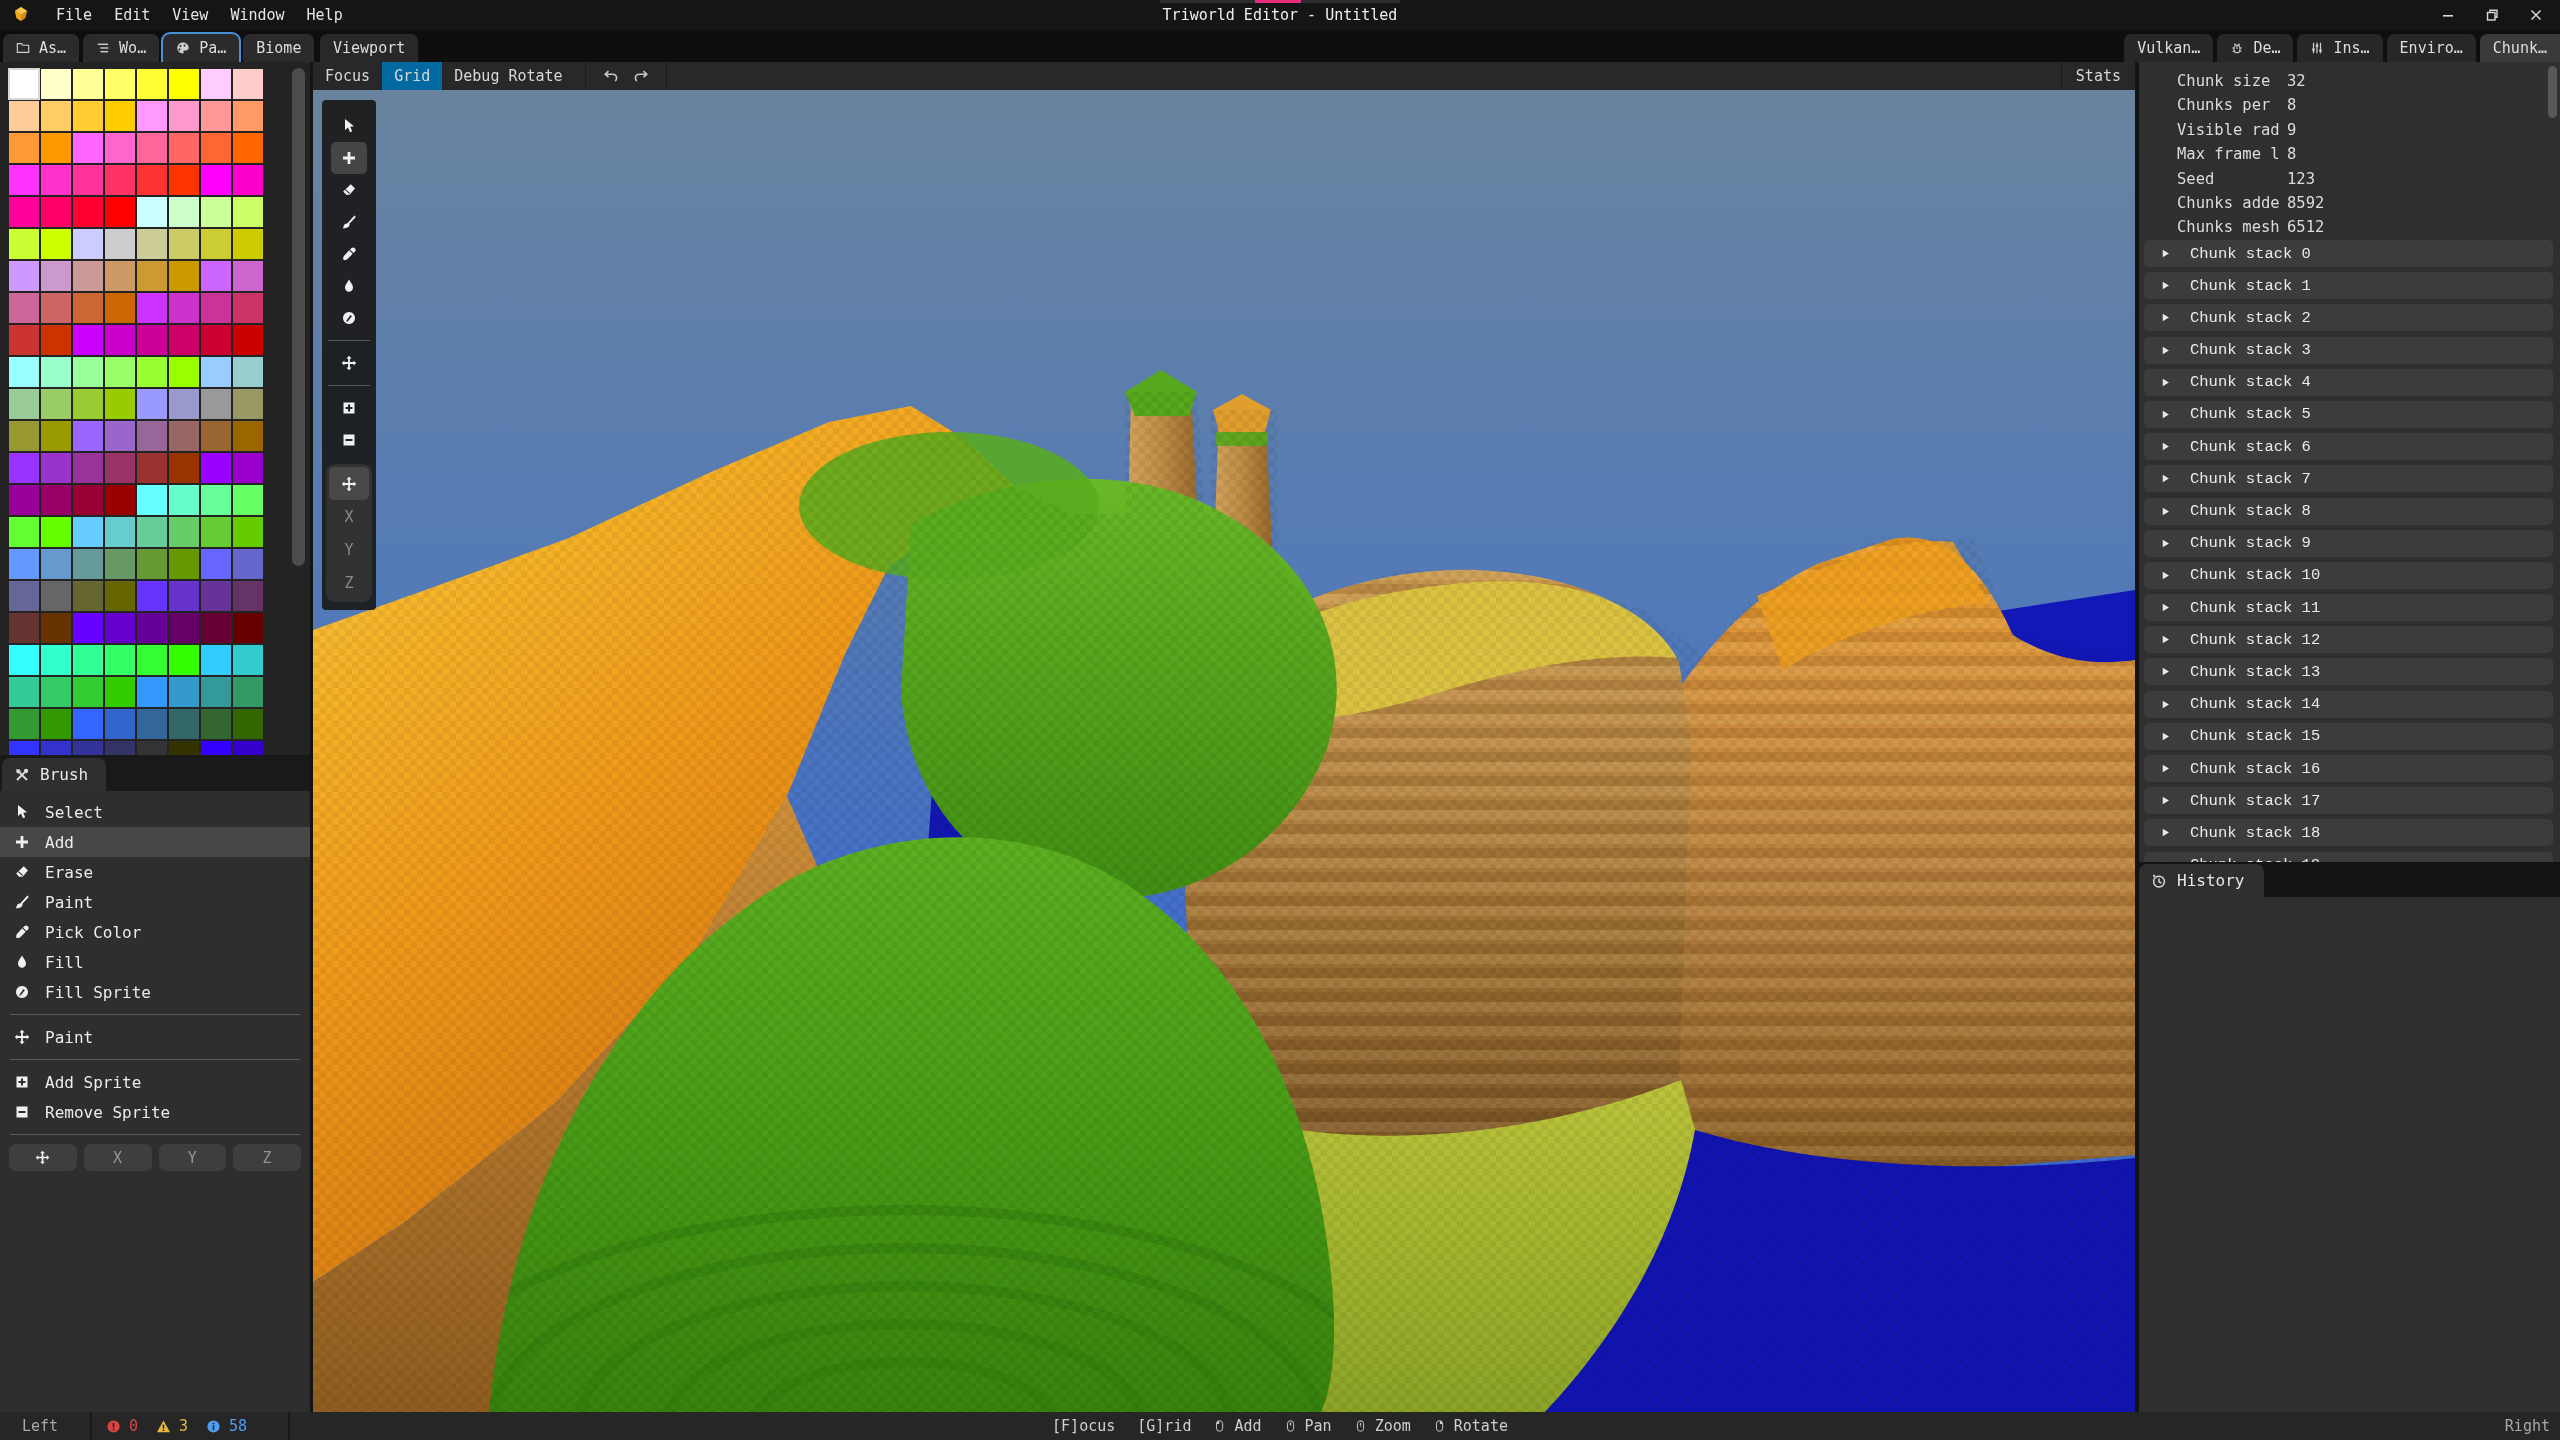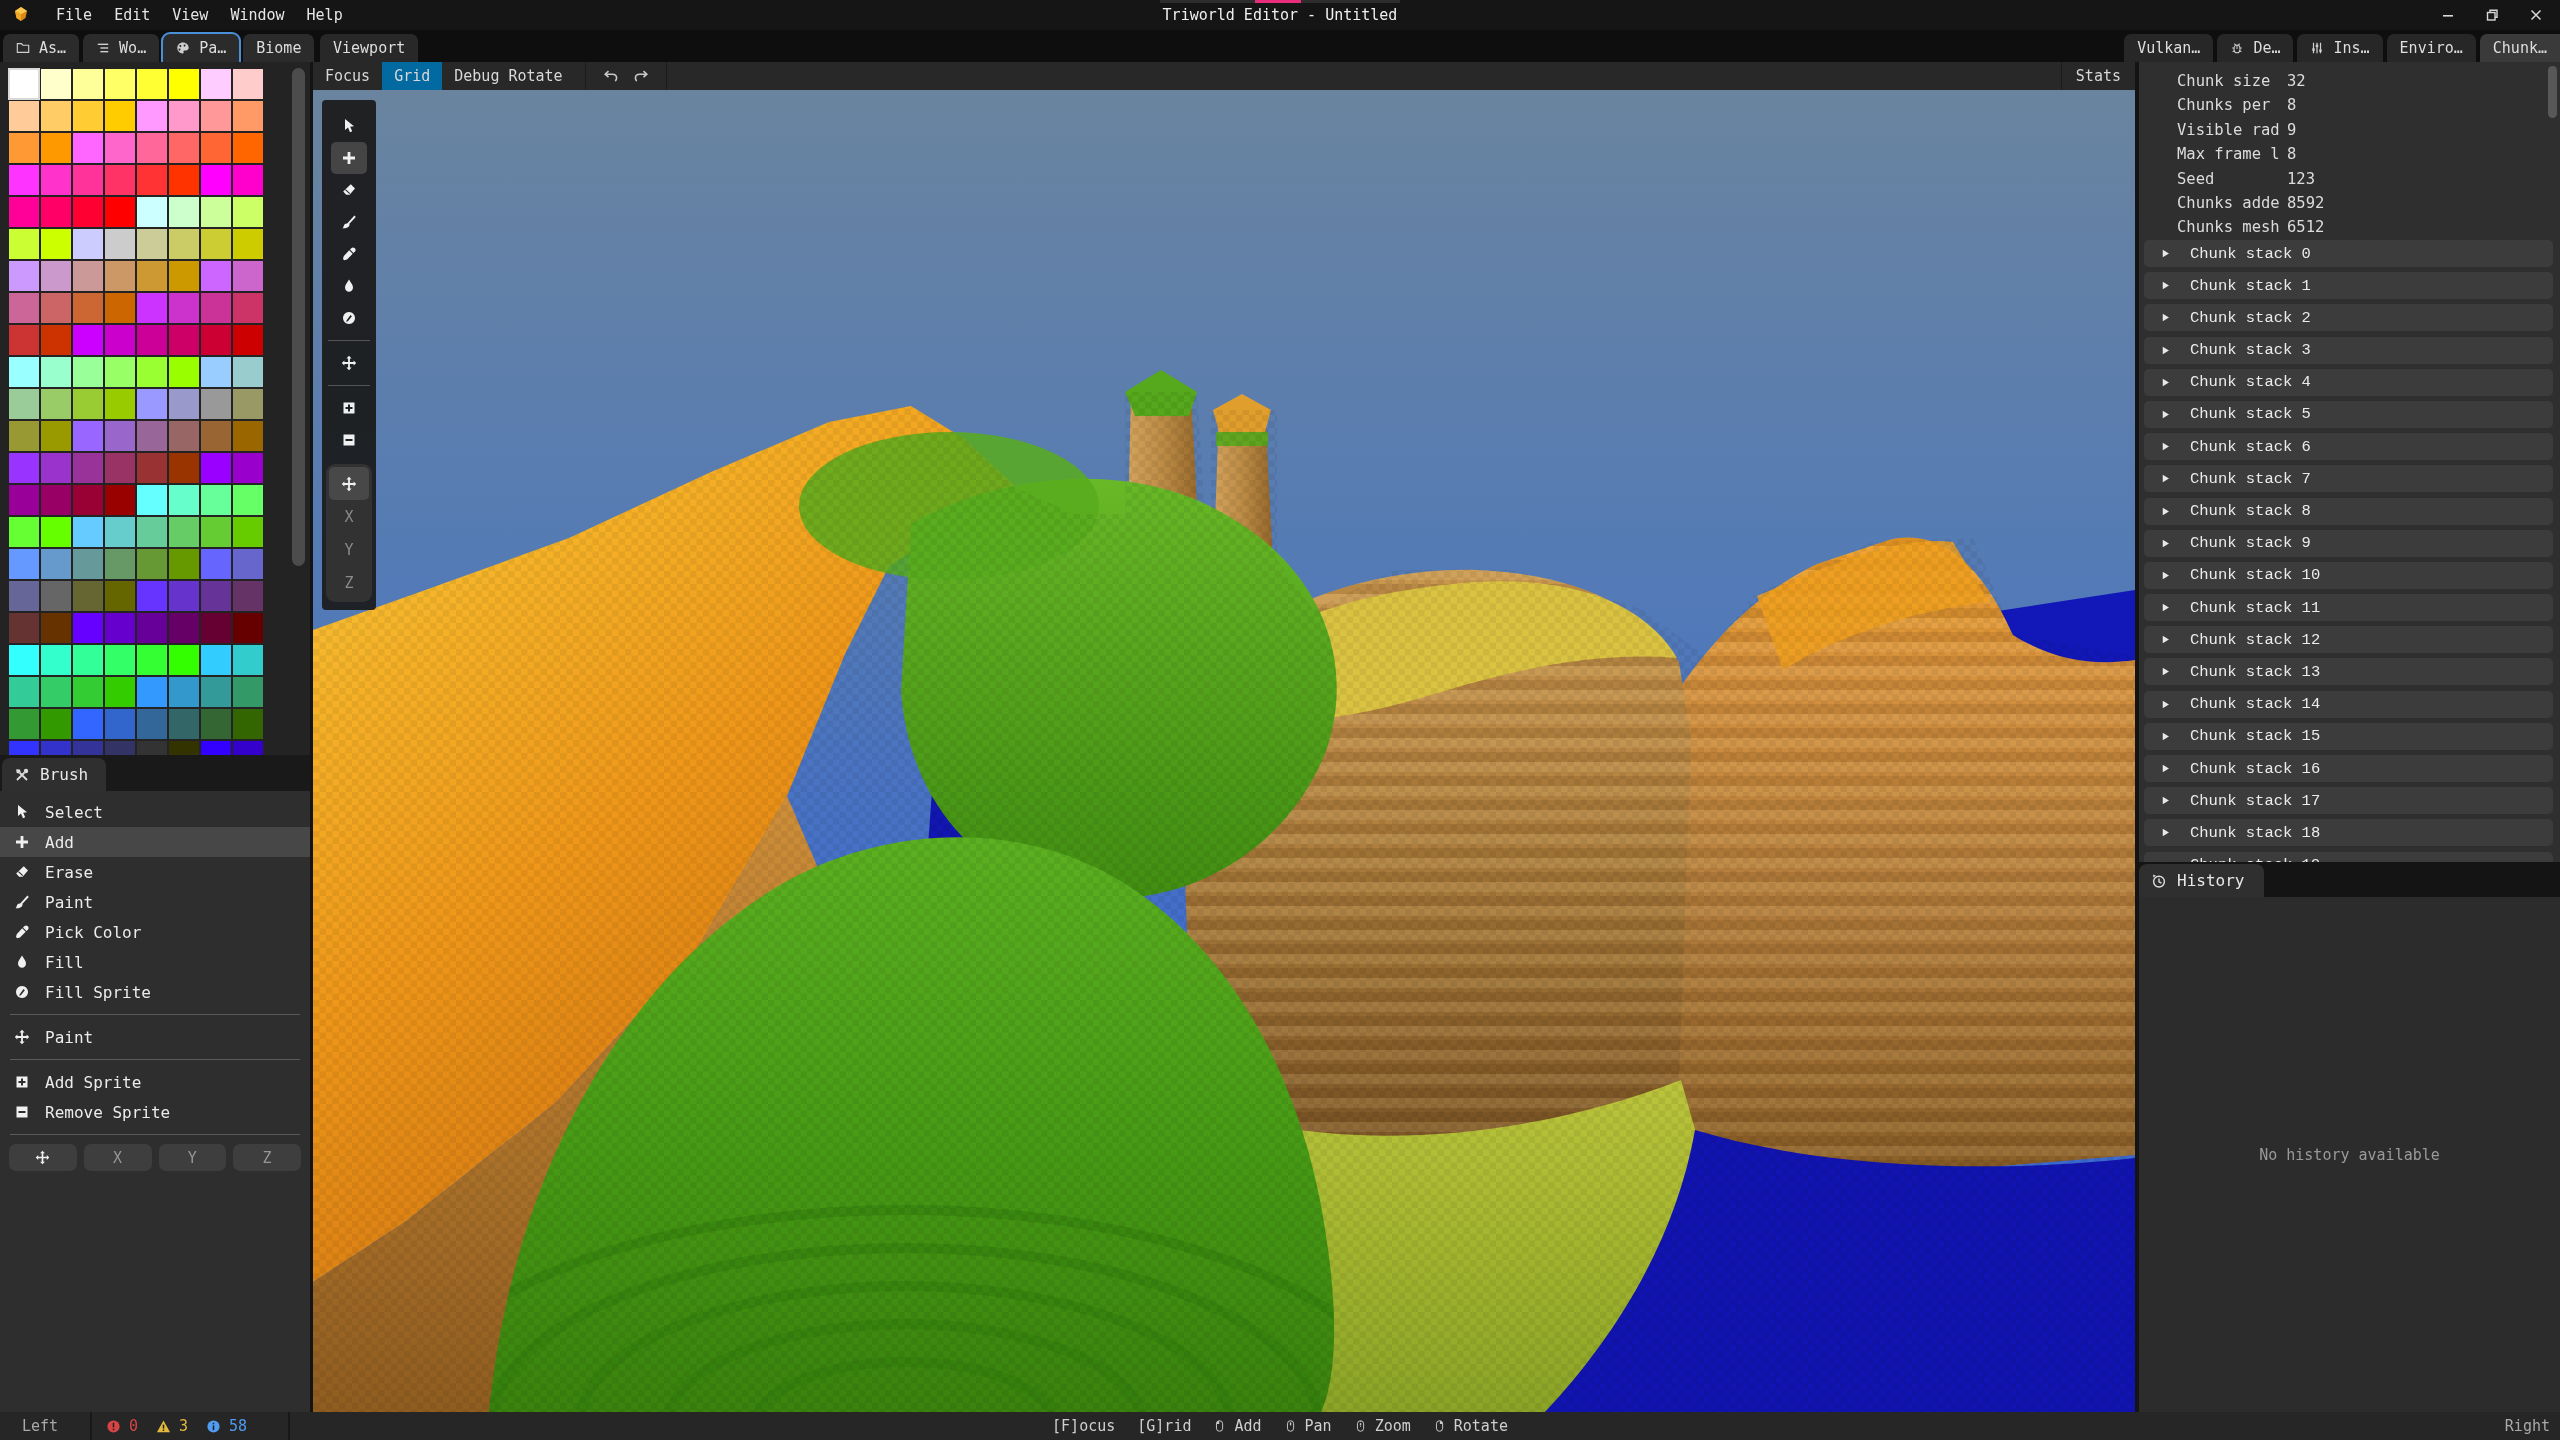--- a/index.html
+++ b/index.html
@@ -827,23 +827,20 @@
     <div id="histStrip">
       <div id="histTab">
         <span class="ic" id="histIcon"><svg viewBox="0 0 16 16" class="ic">
               <circle cx="8" cy="8.6" r="5.4" fill="none" stroke="#dddddd" stroke-width="1.4"></circle>
               <path d="M8 5.6 V8.8 L10.4 10" stroke="#dddddd" stroke-width="1.4" fill="none"></path>
               <path d="M2.4 4.6 L2 1.4 L5 2.8 Z" fill="#dddddd"></path>
             </svg></span>
         <span>History</span>
       </div>
     </div>
-    <div id="histBody">
-      <span id="histEmpty">No history available</span>
-    </div>
     <div id="rpThumb"></div>
   </div>
 
   <div id="statusbar">
     <span class="sdiv" style="left:90px"></span>
     <span class="sdiv" style="left:288px"></span>
     <span id="sbLeft">Left</span>
     <span id="sbCounts">
         <span class="cnt">
           <svg viewBox="0 0 16 16" class="ic">

